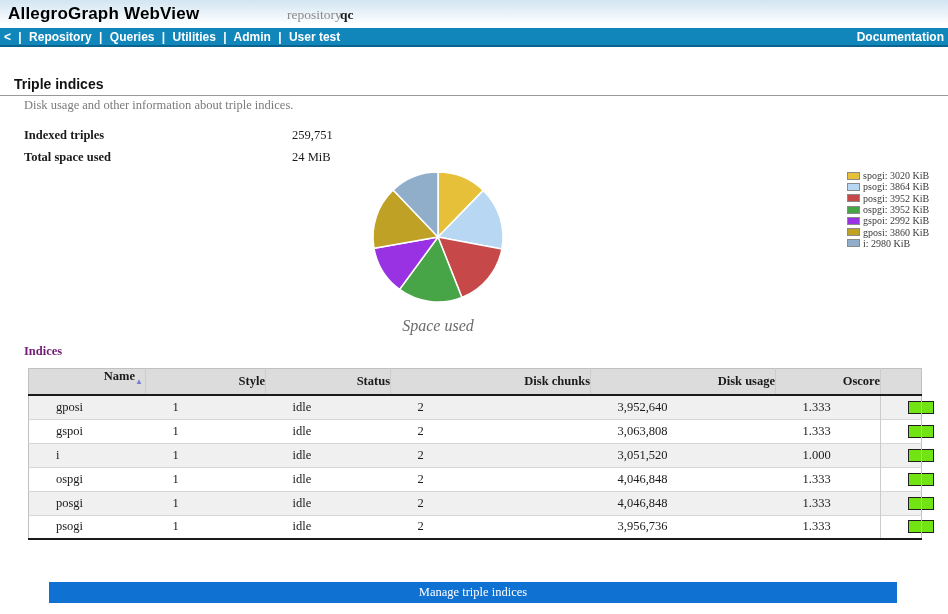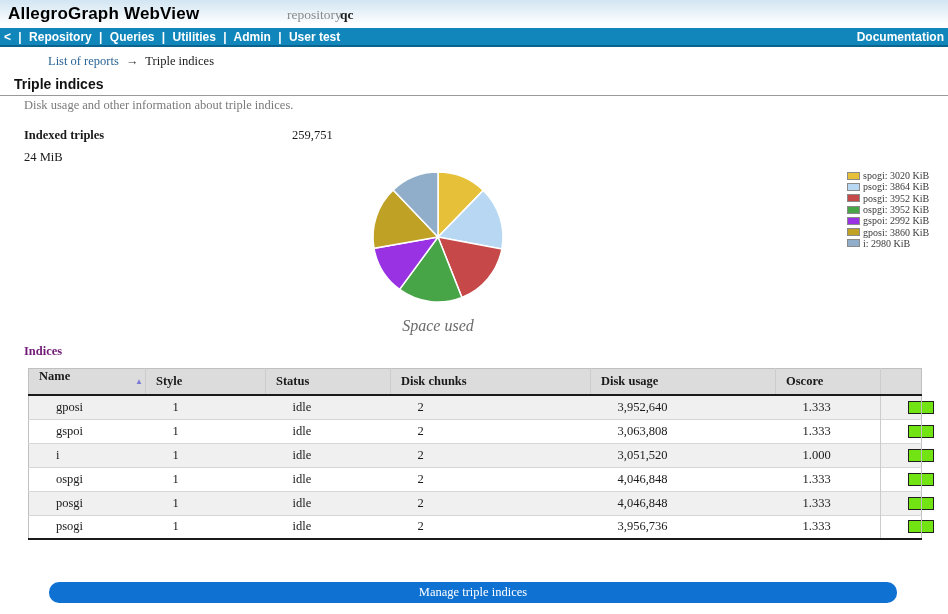--- a/index.html
+++ b/index.html
@@ -46,36 +46,36 @@
   .legend-text { font-size:10px; color:#3a3a3a; white-space:nowrap; }
   .chart-caption { position:absolute; left:368px; top:317px; width:140px; text-align:center;
     font-size:16px; color:#6b6b6b;font-style:italic; }
 
   
   .indices-label { position:absolute; left:24px; top:344px; font-size:12.5px; font-weight:bold; color:#701a75; }
   .indices-table { position:absolute; left:28px; top:368px; width:893px;
     border-collapse:collapse; table-layout:fixed;
     border:1px solid #c0c0c0; border-bottom:2px solid #1a1a1a;
     font-size:12.5px; color:#1a1a1a; }
-  .indices-table th { height:25px; background:#dcdcdc; font-weight:bold; text-align:left;
+  .indices-table th { height:25px; background:#dcdcdc; font-weight:bold; text-align:right;
     padding-left:10px; border-bottom:2px solid #1a1a1a; cursor:pointer; }
   .indices-table th + th { border-left:1px solid #cdcdcd; }
   .indices-table td { height:24px; padding-left:27px; border-top:1px solid #d6d6d6; }
   .indices-table tbody tr:nth-child(odd) { background:#f0f0f0; }
   .indices-table tbody tr:nth-child(even) { background:#fff; }
   .c0{width:117px;} .c1{width:120px;} .c2{width:125px;} .c3{width:200px;}
   .c4{width:185px;} .c5{width:105px;} .c6{width:41px; padding-left:10px;}
   td.c6 { border-left:1px solid #cccccc; }
   .sort-icon { float:right; margin-right:2px; font-size:8px; color:#7b7bd6; line-height:25px; }
   .usage-bar { width:26px; height:13px; border:1px solid #1f1f1f; }
 
   
   .manage-button { position:absolute; left:49px; top:582px; width:848px; height:21px;
     background:#0f72d2; color:#fff; font-size:12.5px; text-align:center; line-height:21px;
-    display:block; text-decoration:none; cursor:pointer; border-radius:10px; }
+    display:block; text-decoration:none; cursor:pointer; border-radius:0; }
 </style>
 </head>
 <body>
 
 <div id="app">
 
   <div class="top-header">
     <span class="app-title">AllegroGraph WebView</span>
     <span class="repo-label">repository</span>
     <span class="repo-name">qc</span>
@@ -91,35 +91,31 @@
       <span class="nav-sep">|</span>
       <span class="nav-item">Utilities</span>
       <span class="nav-sep">|</span>
       <span class="nav-item">Admin</span>
       <span class="nav-sep">|</span>
       <span class="nav-item">User test</span>
     </span>
     <span class="nav-right">Documentation</span>
   </div>
 
-  <div class="breadcrumb">
-    <a class="crumb-link">List of reports</a>
-    <span class="crumb-arrow">→</span>
-    <span class="crumb-current">Triple indices</span>
-  </div>
 
   <div class="page-title">Triple indices</div>
   <div class="subtitle">Disk usage and other information about triple indices.</div>
 
   <div class="stats">
     <div class="stat-row">
       <span class="stat-label">Indexed triples</span>
       <span class="stat-value">259,751</span>
     </div>
     <div class="stat-row">
+      <span class="stat-label">Total space used</span>
       <span class="stat-value">24 MiB</span>
     </div>
   </div>
 
   <svg id="pie-svg" viewBox="0 0 140 140">
       <path d="M 70,70 L 70.00,5.00 A 65,65 0 0 1 115.28,23.37 Z" fill="#e7c03a" stroke="#ffffff" stroke-width="1.5"></path>
       <path d="M 70,70 L 115.28,23.37 A 65,65 0 0 1 133.88,82.02 Z" fill="#b7d7f2" stroke="#ffffff" stroke-width="1.5"></path>
       <path d="M 70,70 L 133.88,82.02 A 65,65 0 0 1 93.88,130.45 Z" fill="#c64848" stroke="#ffffff" stroke-width="1.5"></path>
       <path d="M 70,70 L 93.88,130.45 A 65,65 0 0 1 31.58,122.43 Z" fill="#47a447" stroke="#ffffff" stroke-width="1.5"></path>
       <path d="M 70,70 L 31.58,122.43 A 65,65 0 0 1 5.99,81.31 Z" fill="#9932e3" stroke="#ffffff" stroke-width="1.5"></path>

